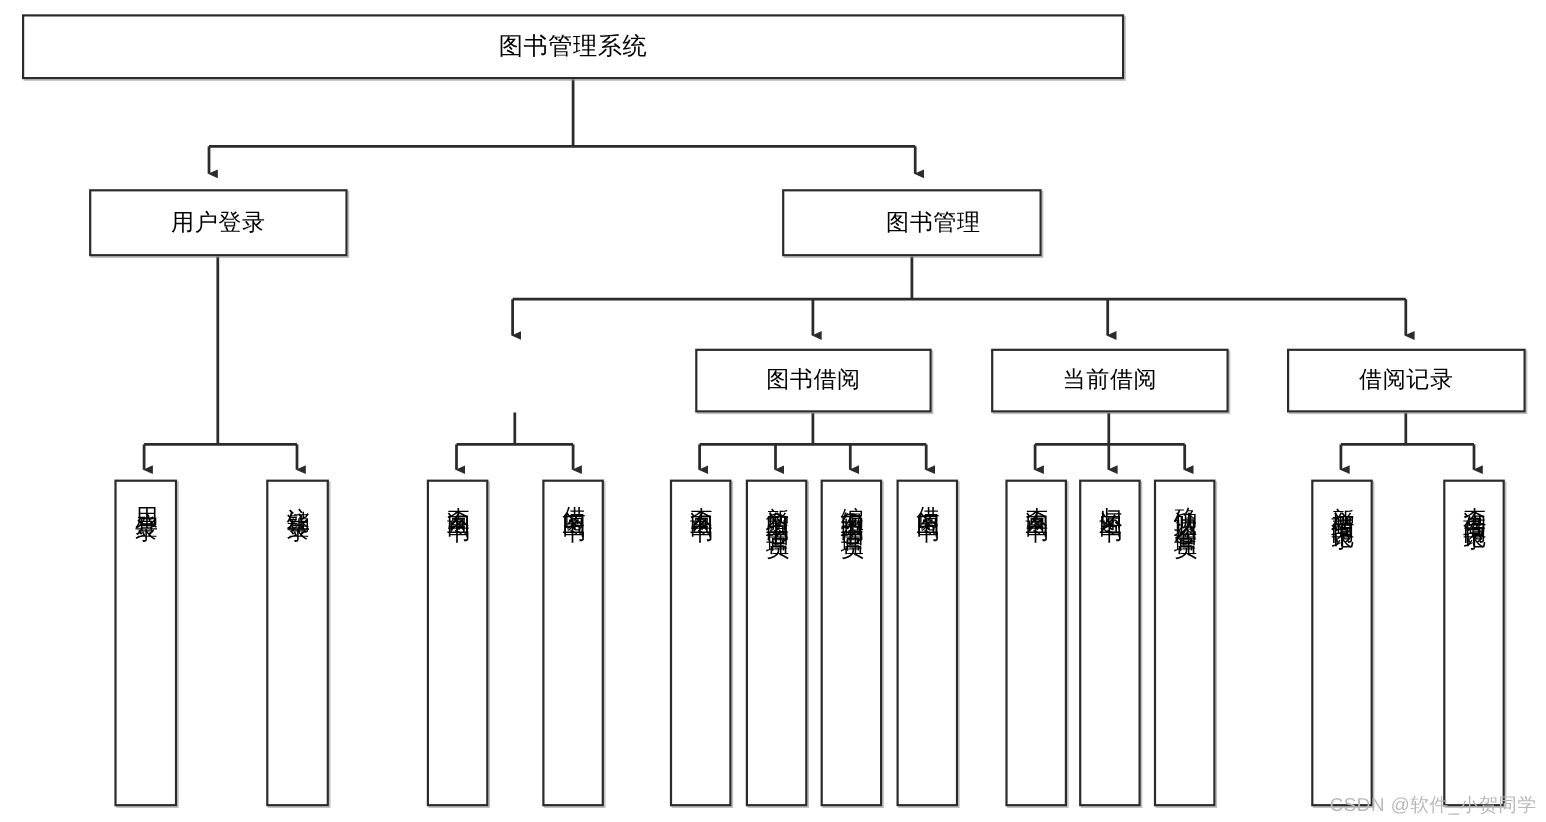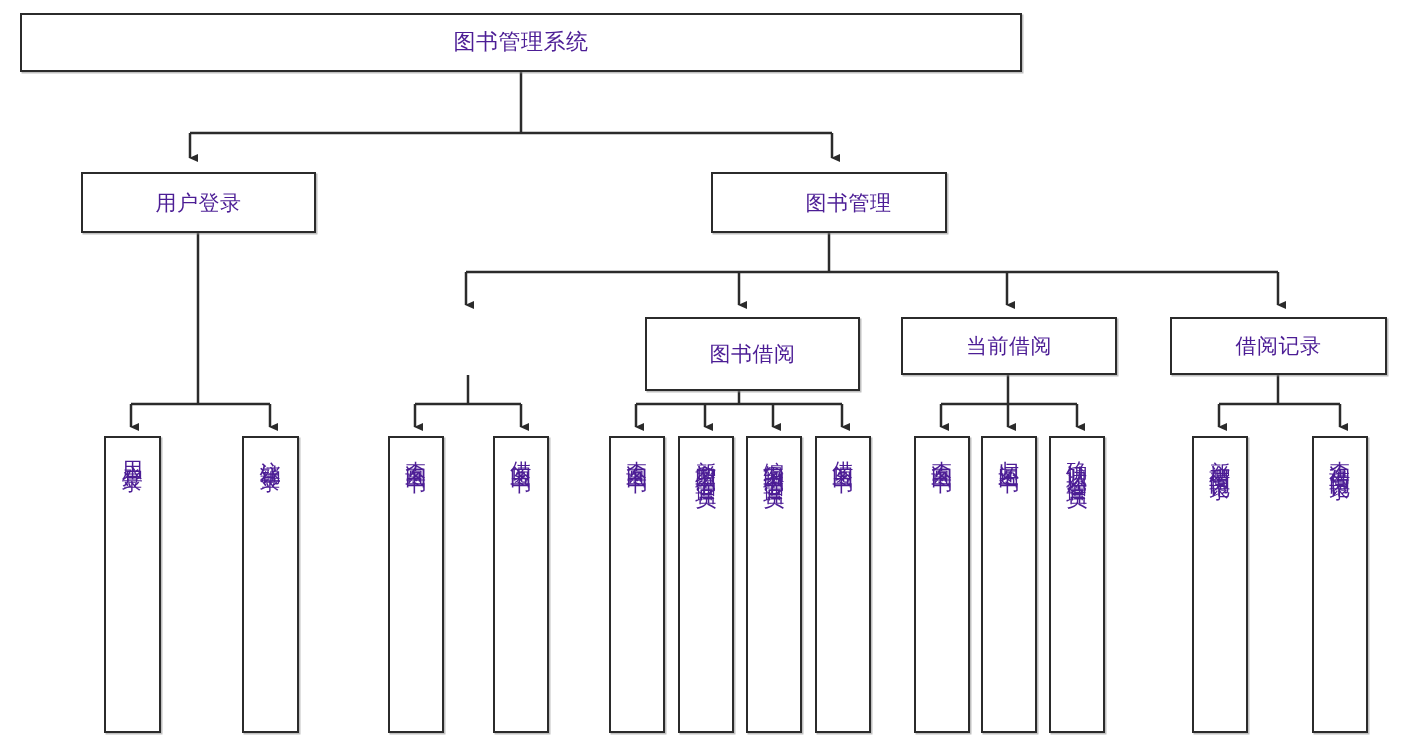--- a/index.html
+++ b/index.html
@@ -32,21 +32,21 @@
     position: absolute;
     box-sizing: border-box;
     background: #ffffff;
     border: 2.5px solid #2b2b2b;
     display: flex;
     align-items: center;
     justify-content: center;
     box-shadow: 1.5px 1.5px 0 0 rgba(140,140,140,0.55);
   }
   .node-label {
-    color: #4c1d95;
+    color: #000000;
     font-size: 21px;
     line-height: 1.12;
     letter-spacing: 0.5px;
     white-space: nowrap;
     text-align: center;
   }
   .node.leaf .node-label {
     writing-mode: vertical-rl;
     text-orientation: upright;
     letter-spacing: 4px;
@@ -127,21 +127,21 @@
     <span class="node-label">图书管理系统</span>
   </div>
 
   <div class="node" style="left:81px; top:172px; width:235px; height:61px;">
     <span class="node-label">用户登录</span>
   </div>
   <div class="node" style="left:711px; top:172px; width:236px; height:61px;padding-left:39px;">
     <span class="node-label">图书管理</span>
   </div>
 
-  <div class="node" style="left:632px; top:317px; width:215px; height:74px;margin-left:13px;">
+  <div class="node" style="left:632px; top:317px; width:215px; height:58px;">
     <span class="node-label">图书借阅</span>
   </div>
   <div class="node" style="left:1170px; top:317px; width:217px; height:58px;">
     <span class="node-label">借阅记录</span>
   </div>
   <div class="node" style="left:901px; top:317px; width:216px; height:58px;">
     <span class="node-label">当前借阅</span>
   </div>
 
   <div class="node leaf" style="left:104px; top:436px; width:57px; height:297px;">
@@ -181,14 +181,15 @@
     <span class="node-label">确认归还（管理员）</span>
   </div>
 
   <div class="node leaf" style="left:1192px; top:436px; width:56px; height:297px;">
     <span class="node-label">新增借阅记录</span>
   </div>
   <div class="node leaf" style="left:1312px; top:436px; width:56px; height:297px;">
     <span class="node-label">查询借阅记录</span>
   </div>
 
+  <div class="watermark">CSDN @软件_小贺同学</div>
 
 </div>
 
 </body></html>

